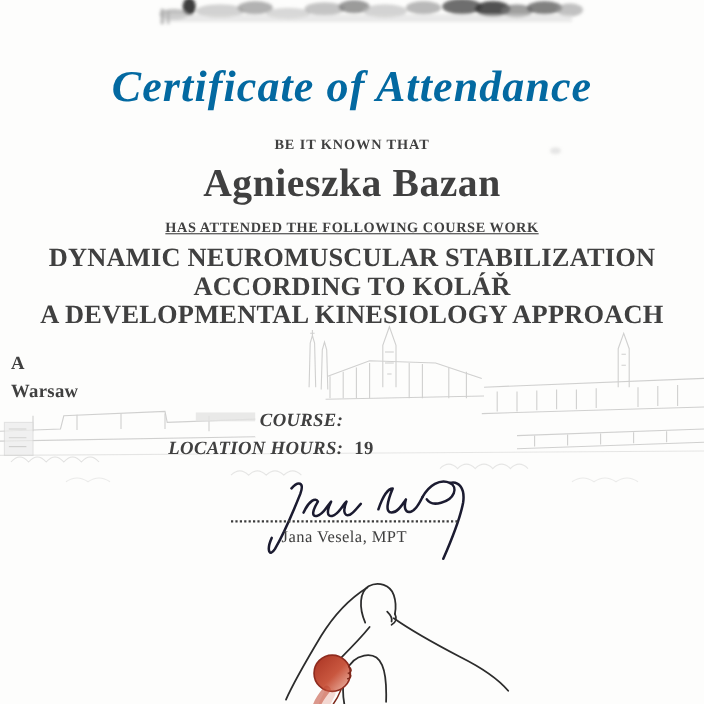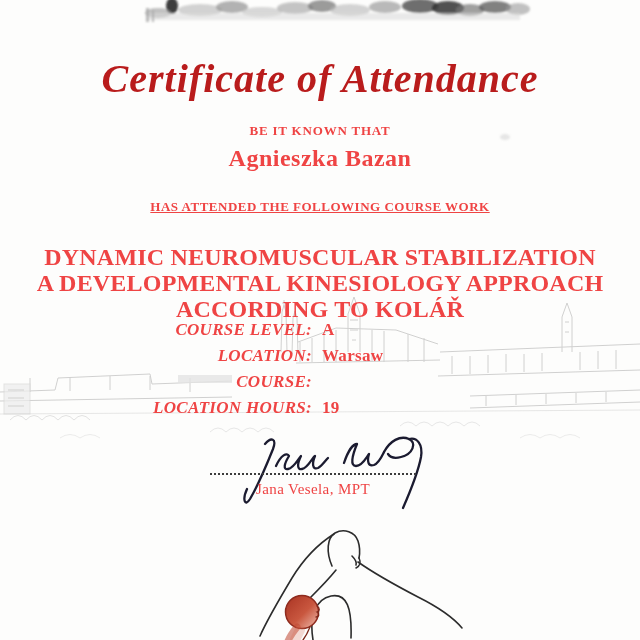--- a/index.html
+++ b/index.html
@@ -7,29 +7,29 @@
   #page{
     position:relative;width:640px;height:640px;margin:0 auto;
     background:#fdfdfc;overflow:hidden;
   }
   .abs{position:absolute;}
   .centered{left:0;right:0;text-align:center;}
   
   #watermark-sketch{left:0;top:295px;width:640px;height:155px;z-index:0;pointer-events:none;}
   #art-overlay{left:0;top:0;width:640px;height:640px;z-index:1;pointer-events:none;}
   
-  .txt{z-index:2;color:#ef4444;}
+  .txt{z-index:2;color:#404040;}
   #cert-title{
     top:55px;font-size:40px;font-weight:bold;font-style:italic;
     letter-spacing:1px;
   }
   #preamble{top:123px;font-size:13px;letter-spacing:0.8px;font-weight:600;}
-  #attendee{top:145px;font-size:24px;font-weight:bold;letter-spacing:0.5px;}
+  #attendee{top:145px;font-size:36px;font-weight:bold;letter-spacing:0.5px;}
   #attended-line{top:199px;font-size:13px;letter-spacing:0.5px;font-weight:600;text-decoration:underline;}
-  #course-title{top:222px;font-size:24px;font-weight:bold;line-height:26px;letter-spacing:0.2px;margin-top:22px;}
+  #course-title{top:222px;font-size:24px;font-weight:bold;line-height:26px;letter-spacing:0.2px;}
   #details{top:317px;left:0;width:640px;}
   .detail-row{display:flex;height:26px;align-items:center;}
   .detail-label{
     width:312px;text-align:right;font-style:italic;font-weight:600;
     font-size:17px;letter-spacing:0.3px;
   }
   .detail-value{margin-left:10px;font-weight:bold;font-size:17px;letter-spacing:0.3px;}
   #sig-dots{
     top:471px;left:210px;width:206px;height:2px;
     border-bottom:2px dotted #3c3c3c;z-index:2;
@@ -139,41 +139,39 @@
       <circle cx="302" cy="612" r="16.5" fill="url(#babyGrad)" stroke="#8e2b1e" stroke-width="1.5"></circle>
 
       <path d="M317,606 C320,608 320,611 317,612 C320,614 319,617 316,617" stroke="#7c2618" stroke-width="1.3"></path>
       <path d="M310,627 C308,632 306,636 303,640" stroke="#7c2618" stroke-width="1.3"></path>
 
       <path d="M297,627 C293,632 290,636 288,641" stroke="#c0452f" stroke-width="7" opacity="0.55"></path>
       <path d="M300,630 L295,640" stroke="#d86b52" stroke-width="10" opacity="0.25"></path>
     </g>
   </svg>
 
-  <div id="cert-title" class="abs centered txt" style="color:#b91c1c;">Certificate of Attendance</div>
+  <div id="cert-title" class="abs centered txt" style="color:#0369a1;">Certificate of Attendance</div>
 
   <div id="preamble" class="abs centered txt">BE IT KNOWN THAT</div>
 
   <div id="attendee" class="abs centered txt">Agnieszka Bazan</div>
 
   <div id="attended-line" class="abs centered txt">HAS ATTENDED THE FOLLOWING COURSE WORK</div>
 
   <div id="course-title" class="abs centered txt">
     <div>DYNAMIC NEUROMUSCULAR STABILIZATION</div>
+    <div>ACCORDING TO KOLÁŘ</div>
     <div>A DEVELOPMENTAL KINESIOLOGY APPROACH</div>
-    <div>ACCORDING TO KOLÁŘ</div>
   </div>
 
   <div id="details" class="abs txt">
     <div class="detail-row">
-      <div class="detail-label">COURSE LEVEL:</div>
       <div class="detail-value">A</div>
     </div>
     <div class="detail-row">
-      <div class="detail-label">LOCATION:</div>
       <div class="detail-value">Warsaw</div>
     </div>
     <div class="detail-row">
       <div class="detail-label">COURSE:</div>
     </div>
     <div class="detail-row">
       <div class="detail-label">LOCATION HOURS:</div>
       <div class="detail-value">19</div>
     </div>
   </div>

